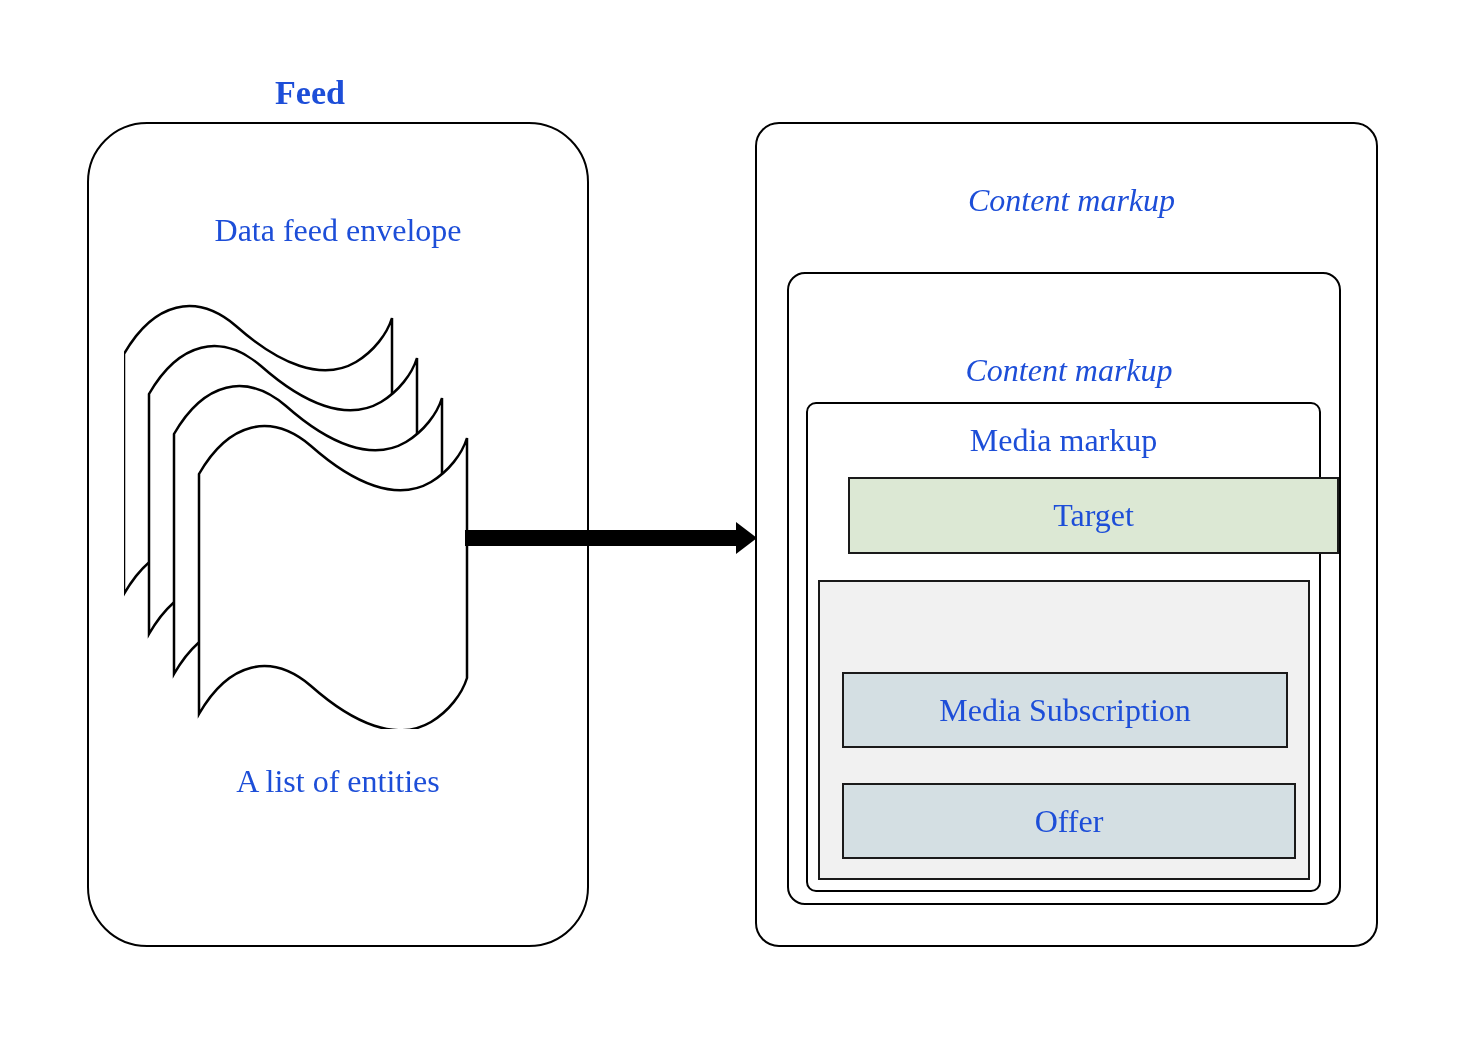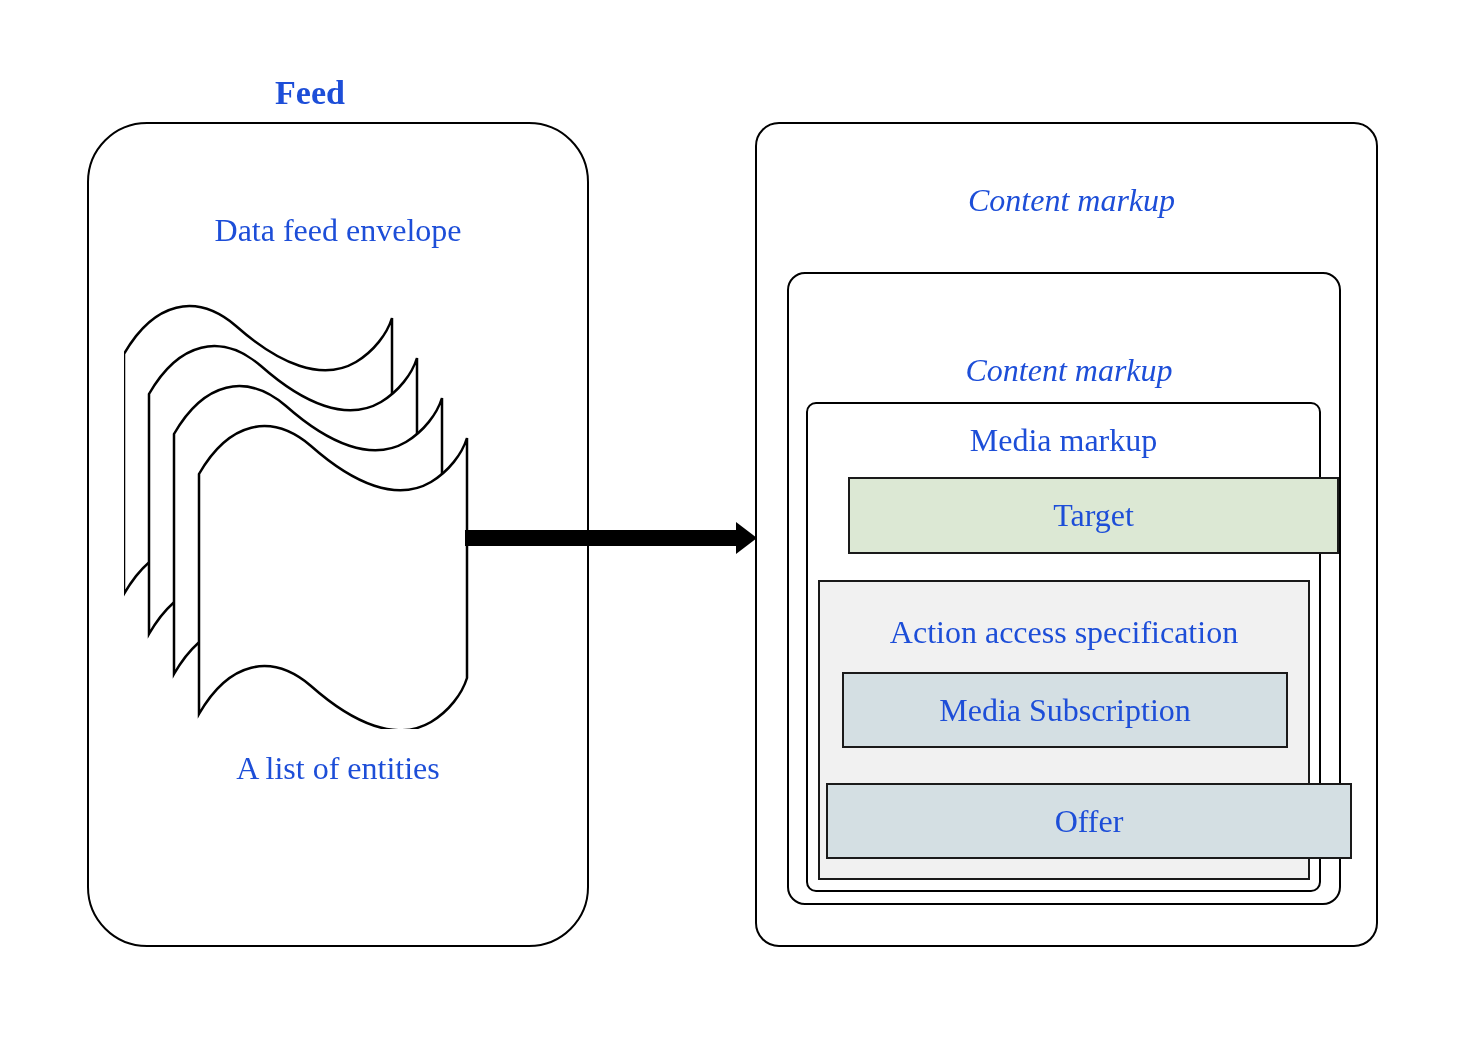--- a/index.html
+++ b/index.html
@@ -42,21 +42,21 @@
   
   #feed-box {
     left: 87px; top: 122px;
     width: 502px; height: 825px;
     border: 2px solid var(--border, #000);
     border-radius: 60px;
     box-sizing: border-box;
     background: #ffffff;
   }
   #envelope-label { top: 86px; }
-  #entities-label { top: 624px; }
+  #entities-label { top: 637px; }
   #doc-stack { left: 35px; top: 170px; width: 345px; height: 435px; }
 
   
   #flow-arrow { left: 465px; top: 518px; width: 292px; height: 40px; }
 
   
   #entity-box {
     left: 755px; top: 122px;
     width: 623px; height: 825px;
     border: 2px solid var(--border, #000);
@@ -111,22 +111,22 @@
     border: 2px solid #1a1a1a;
     box-sizing: border-box;
   }
   #access-label { top: 30px; }
   #media-box {
     left: 22px; top: 90px;
     width: 446px; height: 76px;
     background: var(--access-item-fill, #d4dfe3);
   }
   #offer-box {
-    left: 6px; top: 201px;
-    width: 526px; height: 76px;
+    left: 22px; top: 201px;
+    width: 454px; height: 76px;
     background: var(--access-item-fill, #d4dfe3);
   }
 
   svg { display: block; }
 </style>
 </head>
 <body>
 
 <div id="canvas">
 
@@ -162,21 +162,20 @@
       <div class="label-row italic" id="edition-content-markup">Content markup</div>
 
       <div class="abs" id="action-box">
         <div class="label-row" id="action-label">Media markup</div>
 
         <div class="fill-box" id="target-box">
           <span>Target</span>
         </div>
 
         <div id="access-box">
-          <div class="label-row" id="access-label">Action access specification</div>
 
           <div class="fill-box" id="media-box">
             <span>Media Subscription</span>
           </div>
 
           <div class="fill-box" id="offer-box">
             <span>Offer</span>
           </div>
         </div>
       </div>

